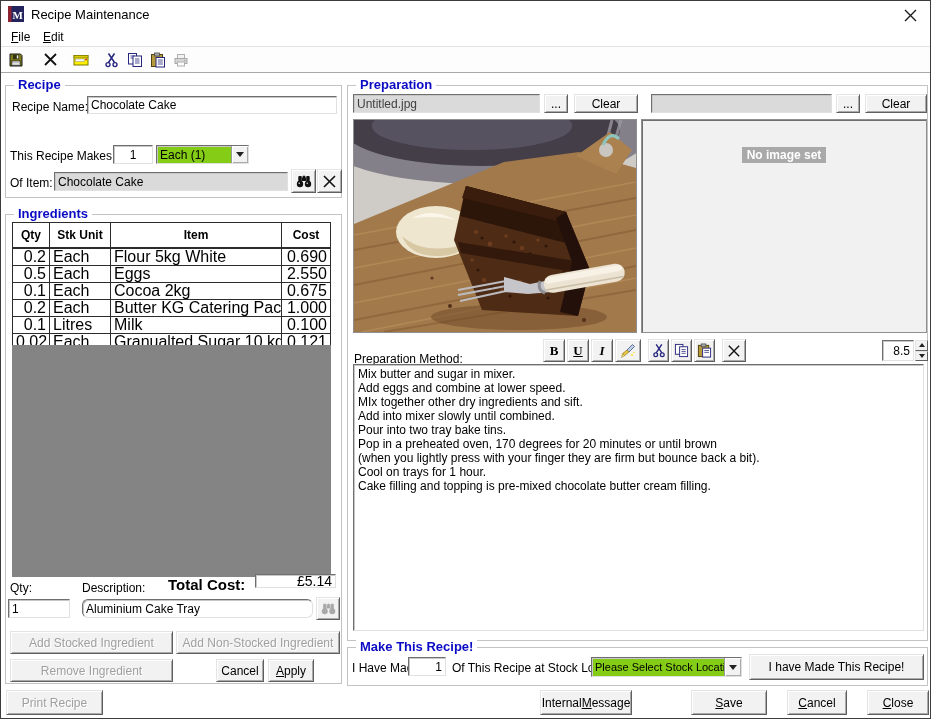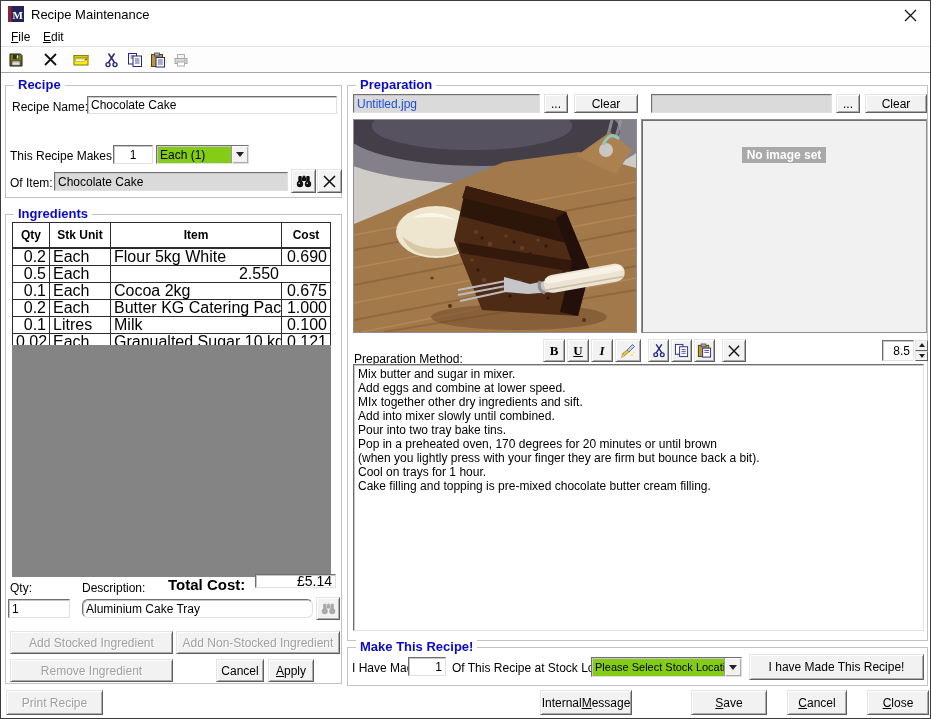--- a/index.html
+++ b/index.html
@@ -18,21 +18,21 @@
   .menu-item{position:absolute;top:2px;padding:1px 4px;}
   .toolbar{position:absolute;left:0;top:45px;width:100%;height:27px;border-top:1px solid #e2e2e2;border-bottom:1px solid #a8a8a8;background:#fdfdfd;}
   .tool-btn{position:absolute;top:1px;width:22px;height:23px;display:flex;align-items:center;justify-content:center;background:transparent;border:1px solid transparent;}
   .tool-sep{position:absolute;top:3px;width:1px;height:19px;background:#c9c9c9;border-right:1px solid #fff;}
   
   .grp{position:absolute;border:1px solid #c3c3c3;box-shadow:inset 1px 1px 0 #ffffff,1px 1px 0 #ffffff;background:#fff;}
   .grp-label{position:absolute;top:-9px;left:8px;background:#fff;padding:0 4px;color:#0a0ac4;font-weight:bold;font-size:13px;white-space:nowrap;}
   .lbl{position:absolute;white-space:nowrap;}
   .tb{position:absolute;background:#fff;border:1px solid;border-color:#6f6f6f #e0e0e0 #e0e0e0 #6f6f6f;box-shadow:inset 1px 1px 0 #c7c7c7;padding:0 3px;display:flex;align-items:center;overflow:hidden;white-space:nowrap;}
   .tb.ro{background:#dadada;}
-  .tb.dim{color:#1d4ed8;}
+  .tb.dim{color:#404040;}
   .tb.right{justify-content:flex-end;}
   .tb.center{justify-content:center;}
   .btn{position:absolute;background:#f2f2f2;border:1px solid;border-color:#e4e4e4 #5f5f5f #5f5f5f #e4e4e4;box-shadow:inset 1px 1px 0 #ffffff,inset -1px -1px 0 #ababab;display:flex;align-items:center;justify-content:center;text-align:center;white-space:nowrap;overflow:hidden;}
   .btn.disabled{color:#9f9f9f;text-shadow:1px 1px 0 #fff;}
   .combo{position:absolute;background:#84cc16;border:1px solid;border-color:#6f6f6f #e0e0e0 #e0e0e0 #6f6f6f;box-shadow:inset 1px 1px 0 #c7c7c7;display:flex;align-items:stretch;overflow:hidden;}
   .combo-val{flex:1;display:flex;align-items:center;padding:0 3px;overflow:hidden;white-space:nowrap;}
   .combo-arrow{width:17px;background:#f2f2f2;border-left:1px solid #9a9a9a;box-shadow:inset 1px 1px 0 #fff,inset -1px -1px 0 #ababab;display:flex;align-items:center;justify-content:center;}
   .tri-down{width:0;height:0;border-left:4px solid transparent;border-right:4px solid transparent;border-top:5px solid #222;}
   .tri-up-s{width:0;height:0;border-left:3px solid transparent;border-right:3px solid transparent;border-bottom:4px solid #222;}
   .tri-down-s{width:0;height:0;border-left:3px solid transparent;border-right:3px solid transparent;border-top:4px solid #222;}
@@ -195,20 +195,21 @@
       </div>
       <div class="drow">
         <div class="td num">0.2</div>
           <div class="td">Each</div>
           <div class="td">Flour 5kg White</div>
           <div class="td num">0.690</div>
       </div>
       <div class="drow">
         <div class="td num">0.5</div>
           <div class="td">Each</div>
+          <div class="td">Eggs</div>
           <div class="td num">2.550</div>
       </div>
       <div class="drow">
         <div class="td num">0.1</div>
           <div class="td">Each</div>
           <div class="td">Cocoa 2kg</div>
           <div class="td num">0.675</div>
       </div>
       <div class="drow">
         <div class="td num">0.2</div>

